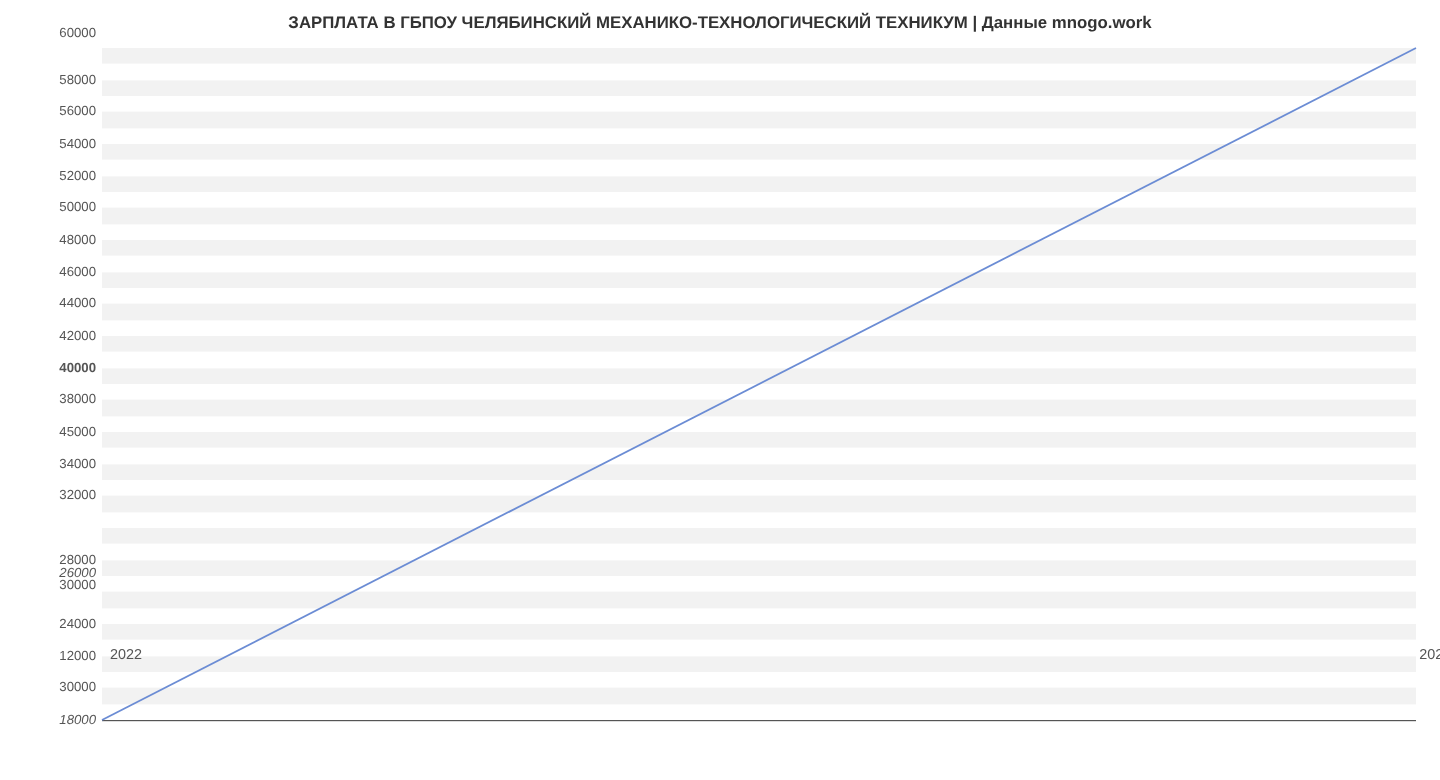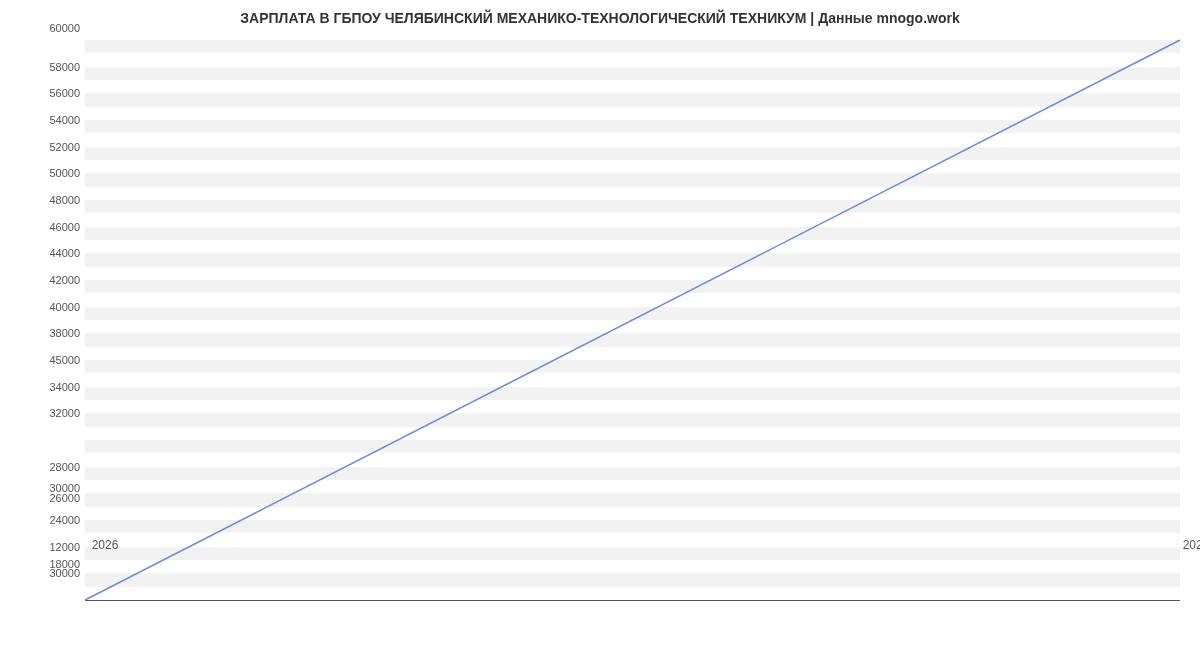--- a/index.html
+++ b/index.html
@@ -102,37 +102,37 @@
       <div class="gridline" style="top: 106.667px; height: 13.3333px;"></div>
       <div class="gridline" style="top: 80px; height: 13.3333px;"></div>
       <div class="gridline" style="top: 53.3333px; height: 13.3333px;"></div>
       <div class="gridline" style="top: 26.6667px; height: 13.3333px;"></div>
       <div class="gridline" style="top: 0px; height: 13.3333px;"></div>
       <div class="baseline" style="top: 560px;"></div>
       <svg class="svg-layer" id="svg-layer">
         <path d="M0,560 L1095,0" class="series-line" stroke="#6b8cd4"></path>
       </svg>
   </div>
-<div class="ytick" style="top: 564px;">18000</div>
+<div class="ytick" style="top: 600px; font-style: italic;">18000</div>
     <div class="ytick" style="top: 573.333px;">30000</div>
     <div class="ytick" style="top: 546.667px;">12000</div>
     <div class="ytick" style="top: 520px;">24000</div>
-    <div class="ytick" style="top: 498px;">26000</div>
+    <div class="ytick" style="top: 478px; font-style: italic;">26000</div>
     <div class="ytick" style="top: 466.667px;">28000</div>
     <div class="ytick" style="top: 440px; margin-top: 48px;">30000</div>
     <div class="ytick" style="top: 413.333px;">32000</div>
     <div class="ytick" style="top: 386.667px;">34000</div>
     <div class="ytick" style="top: 360px;">45000</div>
     <div class="ytick" style="top: 333.333px;">38000</div>
-    <div class="ytick" style="top: 306.667px;">40000</div>
+    <div class="ytick" style="top: 306.667px; font-weight: bold;">40000</div>
     <div class="ytick" style="top: 280px;">42000</div>
     <div class="ytick" style="top: 253.333px;">44000</div>
     <div class="ytick" style="top: 226.667px;">46000</div>
     <div class="ytick" style="top: 200px;">48000</div>
     <div class="ytick" style="top: 173.333px;">50000</div>
     <div class="ytick" style="top: 146.667px;">52000</div>
     <div class="ytick" style="top: 120px;">54000</div>
     <div class="ytick" style="top: 93.3333px;">56000</div>
     <div class="ytick" style="top: 66.6667px;">58000</div>
     <div class="ytick" style="top: 28px;">60000</div>
-    <div class="xtick" style="left: 105px;">2026</div>
+    <div class="xtick" style="left: 105px;">2022</div>
     <div class="xtick" style="left: 1160px; margin-left: 36px;">2024</div>
   </div>
 
 </body></html>

